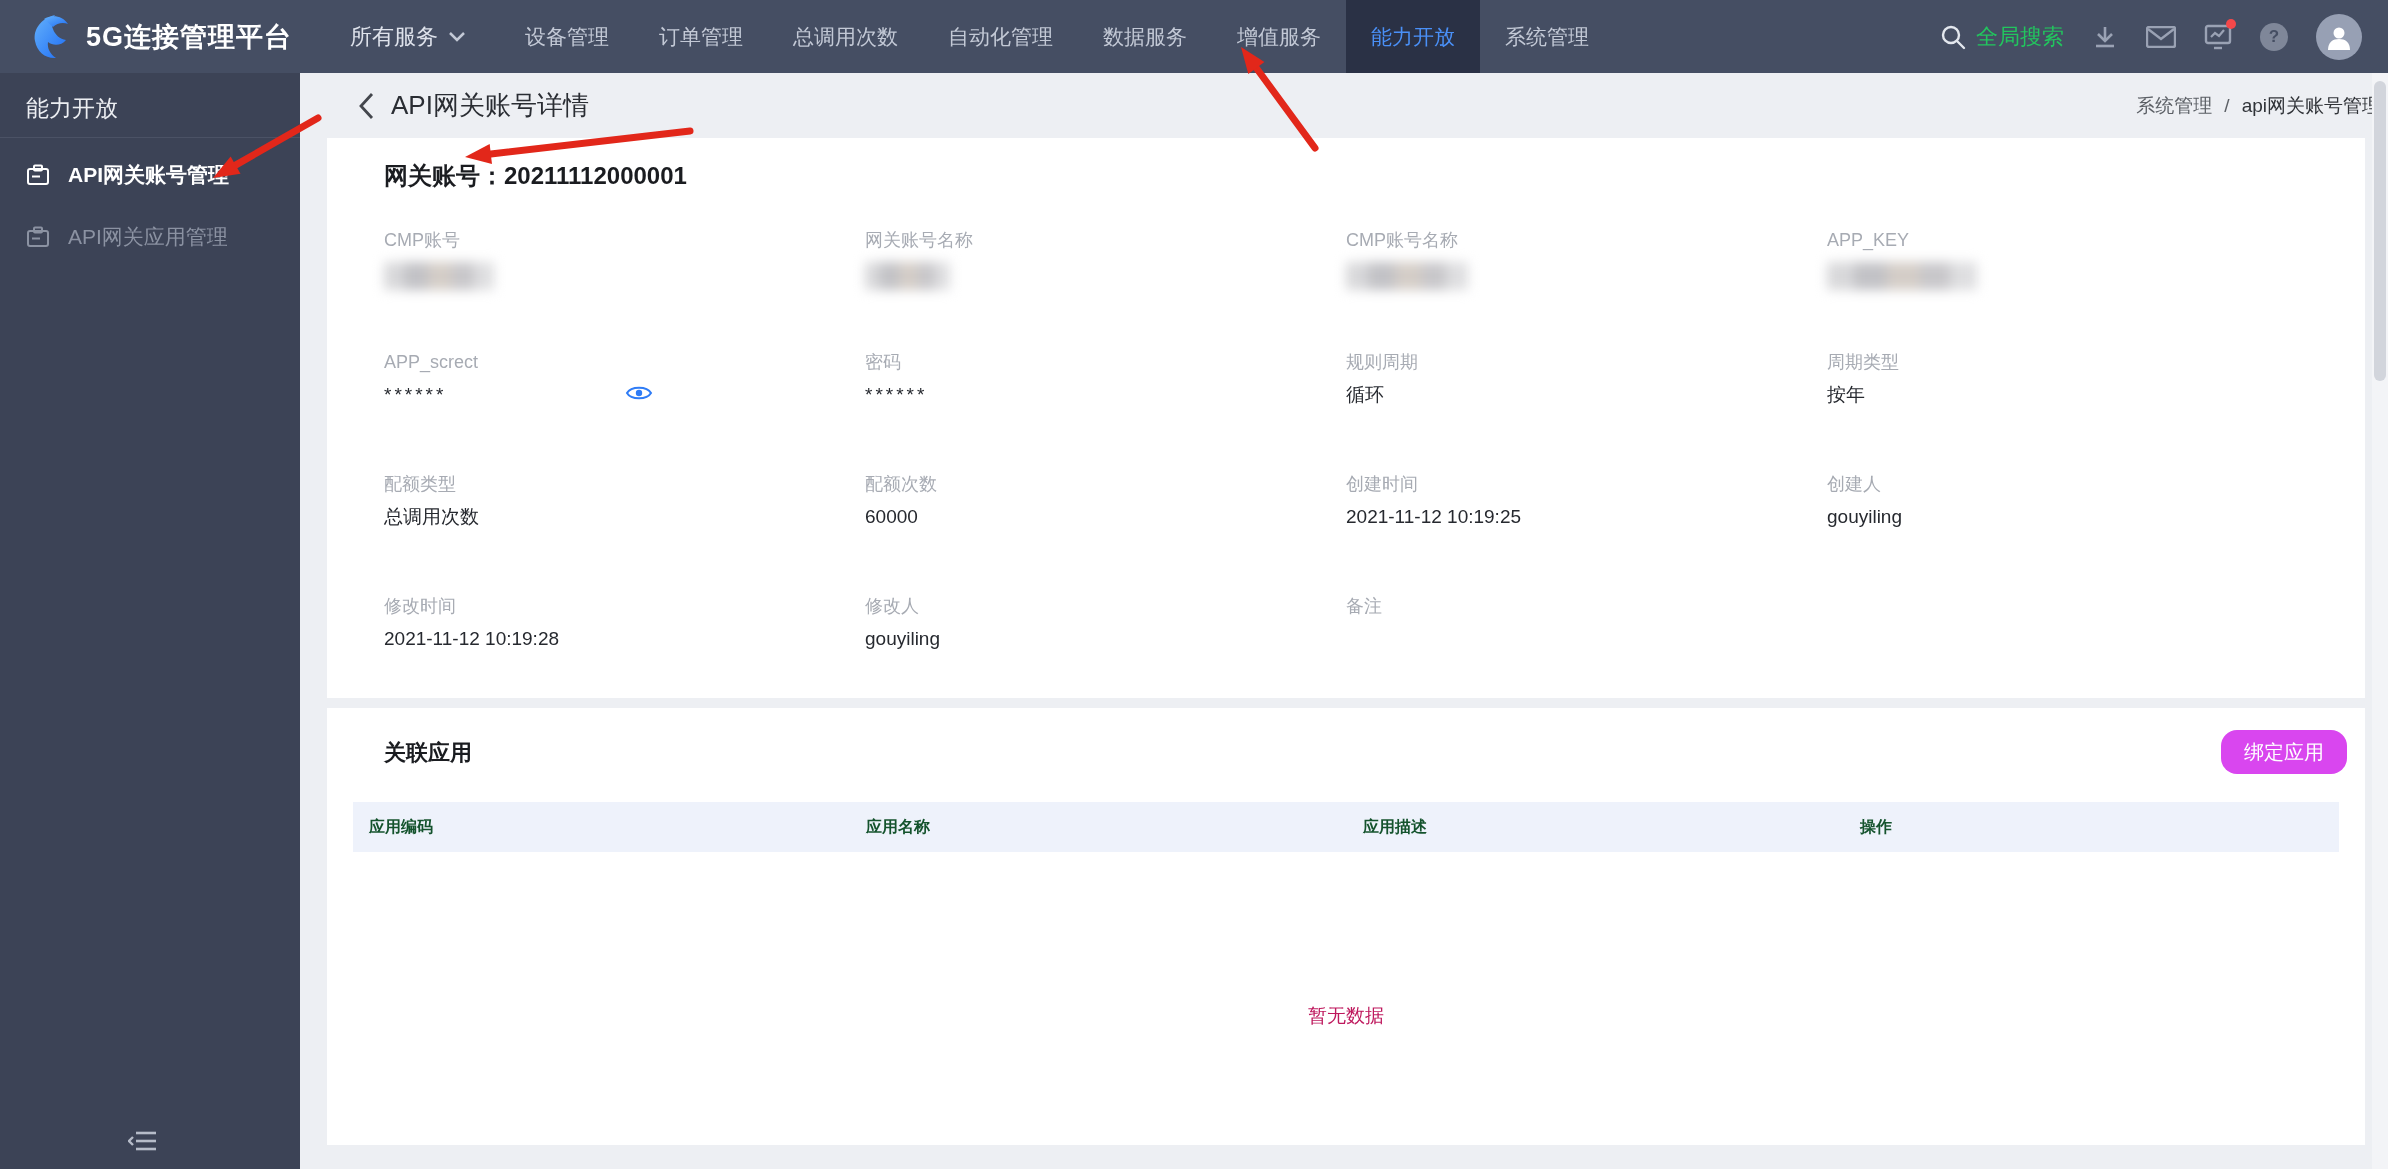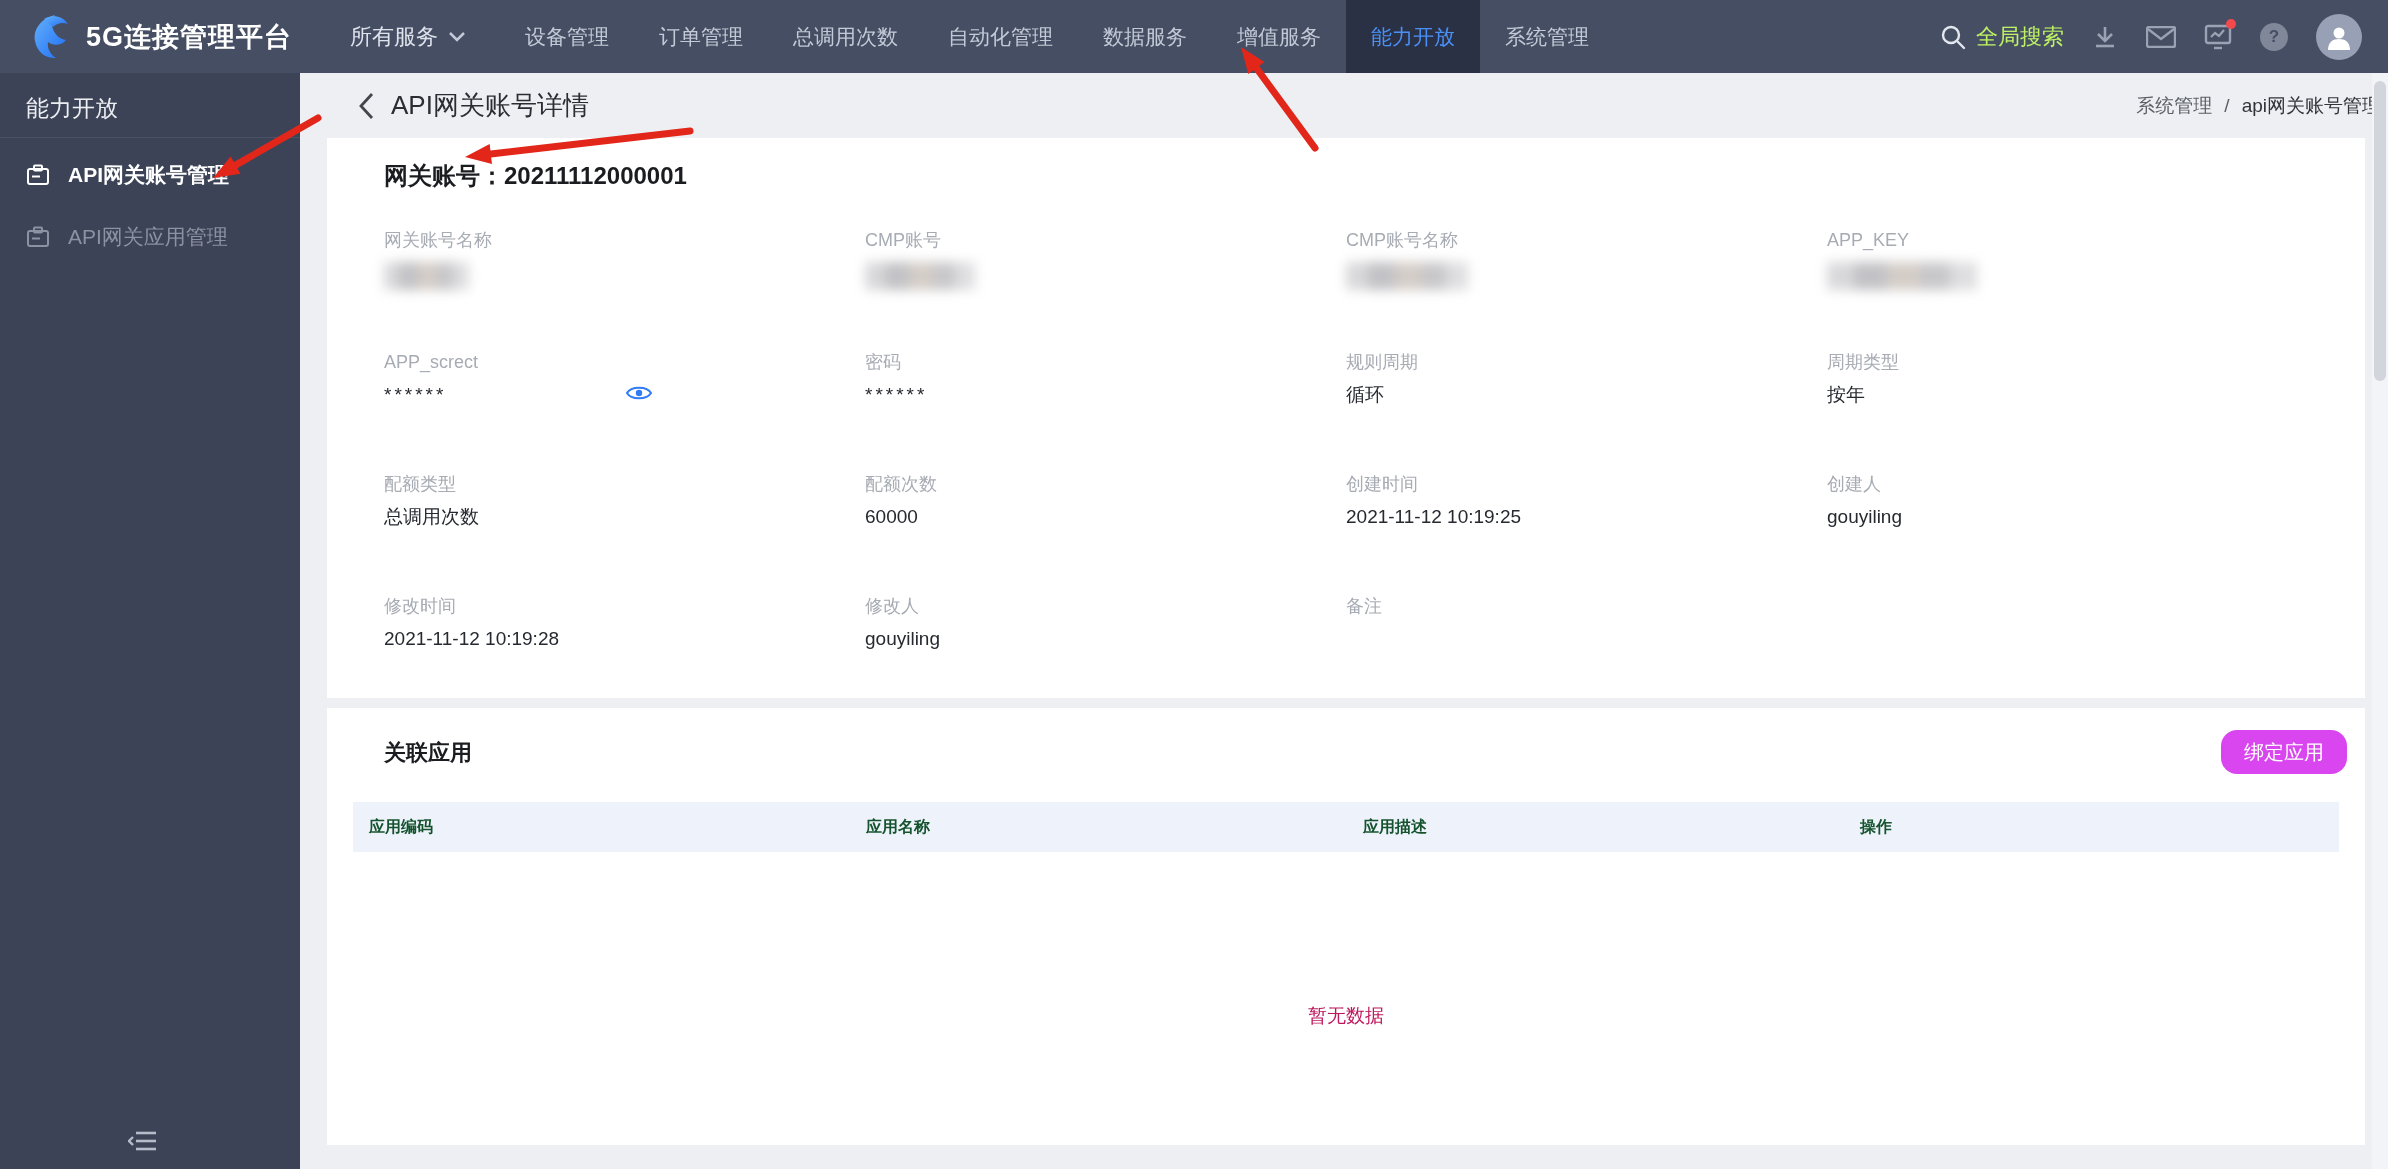--- a/index.html
+++ b/index.html
@@ -11,21 +11,21 @@
   
   .navbar{position:absolute;left:0;top:0;width:2388px;height:73px;background:#454e63;display:flex;align-items:center;z-index:30;}
   .brand-logo{margin-left:30px;width:44px;height:48px;flex:0 0 auto;}
   .brand-title{margin-left:12px;color:#ffffff;font-size:27px;font-weight:700;letter-spacing:1px;}
   .nav-all{margin-left:58px;display:flex;align-items:center;color:#dfe3ec;font-size:22px;cursor:pointer;}
   .nav-all .caret{margin-left:10px;}
   .nav-items{display:flex;align-items:stretch;height:73px;margin-left:34px;}
   .nav-item{display:flex;align-items:center;padding:0 25px;color:#c3c9d6;font-size:21px;cursor:pointer;}
   .nav-item.active{background:#2a3145;color:#4a90f7;}
   .nav-right{margin-left:auto;display:flex;align-items:center;gap:28px;margin-right:26px;}
-  .search-box{display:flex;align-items:center;gap:10px;color:#bef264;font-size:22px;cursor:pointer;}
+  .search-box{display:flex;align-items:center;gap:10px;color:#22c55e;font-size:22px;cursor:pointer;}
   .icon-btn{position:relative;display:flex;align-items:center;justify-content:center;cursor:pointer;}
   .red-dot{position:absolute;right:-4px;top:-5px;width:10px;height:10px;border-radius:50%;background:#f5484a;}
   .help-circle{width:28px;height:28px;border-radius:50%;background:#7f8799;color:#454e63;font-size:17px;font-weight:700;display:flex;align-items:center;justify-content:center;}
   .avatar{width:46px;height:46px;border-radius:50%;background:#97a0b4;display:flex;align-items:center;justify-content:center;}
   
   .sidebar{position:absolute;left:0;top:73px;width:300px;height:1096px;background:#3c4356;z-index:20;}
   .sb-title{color:#eceef2;font-size:23px;padding:20px 0 0 26px;height:42px;}
   .sb-divider{height:1px;background:#4b5265;margin-top:2px;}
   .sb-item{display:flex;align-items:center;height:62px;padding-left:26px;color:#8b92a2;font-size:21px;cursor:pointer;}
   .sb-item:first-of-type{margin-top:6px;}
@@ -190,26 +190,26 @@
     <span class="crumb-cur">api网关账号管理</span>
   </div>
 </div>
 
 <section class="card card1">
   <div class="card1-title">
     <span>网关账号：</span><span>20211112000001</span>
   </div>
   <div class="fields-grid" id="fields-grid">
       <div class="field">
+        <div class="field-label">CMP账号</div>
+        <div class="redact" style="width: 110px;"></div>
+      </div>
+      <div class="field">
         <div class="field-label">网关账号名称</div>
         <div class="redact" style="width: 85px;"></div>
-      </div>
-      <div class="field">
-        <div class="field-label">CMP账号</div>
-        <div class="redact" style="width: 110px;"></div>
       </div>
       <div class="field">
         <div class="field-label">CMP账号名称</div>
         <div class="redact" style="width: 122px;"></div>
       </div>
       <div class="field">
         <div class="field-label">APP_KEY</div>
         <div class="redact" style="width: 150px;"></div>
       </div>
       <div class="field">

